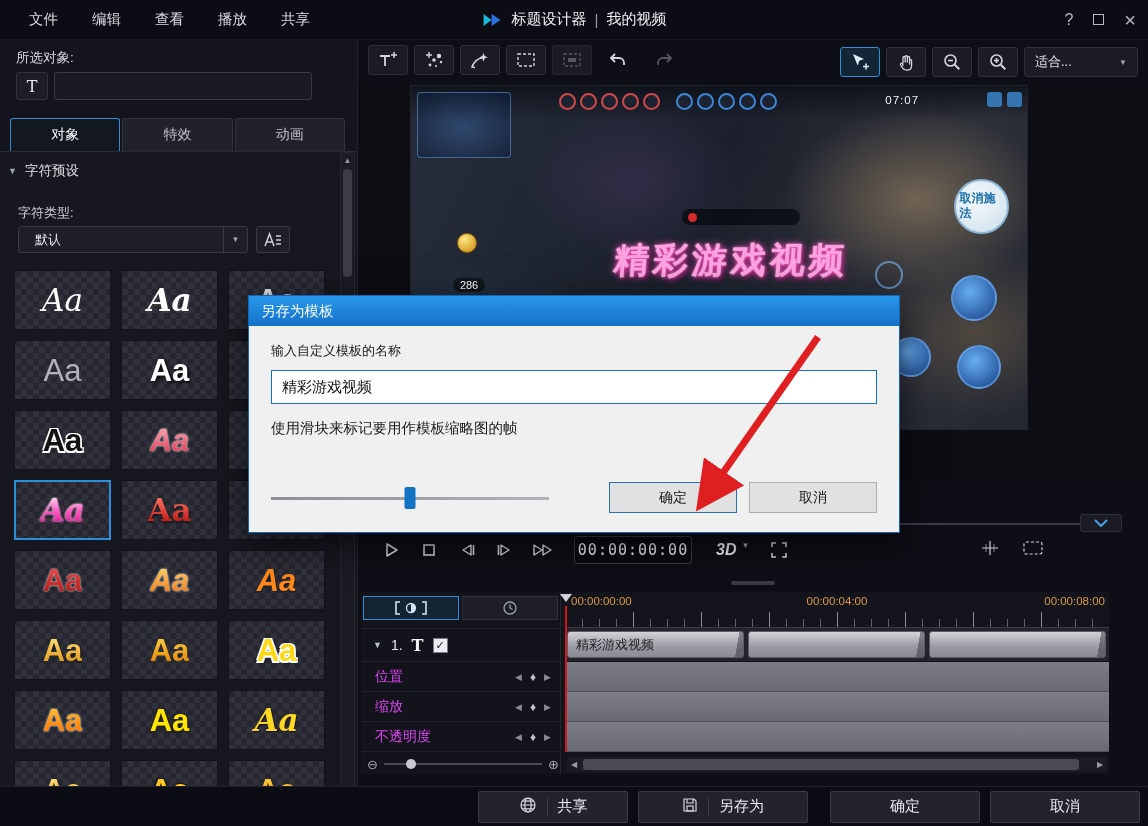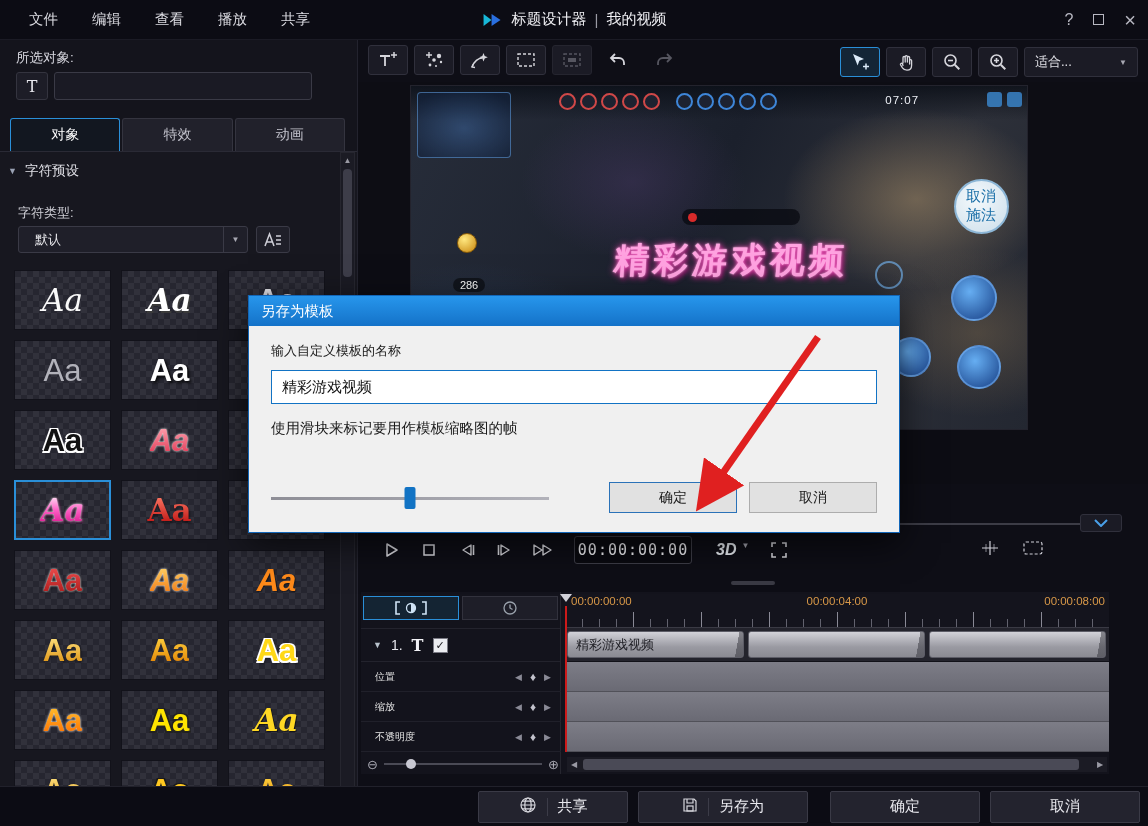--- a/index.html
+++ b/index.html
@@ -91,21 +91,21 @@
   .gav.blue{border:2px solid #3e86d8}
   .gav.gap{margin-left:12px}
   .gs-timer{position:absolute;left:77%;top:8px;font-size:11.5px;color:#eef0f6;letter-spacing:1px}
   .gs-gear{position:absolute;right:5px;top:6px;display:flex;gap:5px}
   .gs-gear i{width:15px;height:15px;border-radius:3px;background:#3a84c8;opacity:.85}
   .gs-kill{position:absolute;left:44%;top:36%;width:118px;height:16px;background:rgba(8,10,16,.75);border-radius:8px;display:flex;align-items:center;padding-left:6px}
   .gs-kill i{width:9px;height:9px;border-radius:50%;background:#d82a2a}
   .gs-coin{position:absolute;left:7.5%;top:43%;width:20px;height:20px;border-radius:50%;background:radial-gradient(circle at 35% 30%,#ffe880,#c8860e);border:1px solid #8a5c08}
   .gs-coin-count{position:absolute;left:6.8%;top:56%;font-size:11px;color:#fff;background:rgba(0,0,0,.5);border-radius:7px;padding:1px 7px}
   .gs-title{position:absolute;left:52%;top:44%;transform:translateX(-50%) skew(-4deg);font-size:35px;font-weight:bold;letter-spacing:4px;white-space:nowrap;color:#ffa2e0;text-shadow:0 0 7px #ff4fc0,0 0 2px #fff,2px 2px 5px rgba(170,0,110,.85)}
-  .gs-cancel{position:absolute;right:3%;top:27%;width:55px;height:55px;border-radius:50%;background:radial-gradient(circle at 40% 35%,#f4f9fc,#ccdeea);border:2px solid #8cb6d6;color:#1a6fa8;font-size:15px;font-weight:normal;display:flex;align-items:center;justify-content:center;text-align:center;line-height:1.25;padding:4px}
+  .gs-cancel{position:absolute;right:3%;top:27%;width:55px;height:55px;border-radius:50%;background:radial-gradient(circle at 40% 35%,#f4f9fc,#ccdeea);border:2px solid #8cb6d6;color:#1a6fa8;font-size:12px;font-weight:bold;display:flex;align-items:center;justify-content:center;text-align:left;line-height:1.25;padding:4px}
   .gs-skill{position:absolute;border-radius:50%;background:radial-gradient(circle at 40% 35%,#66aef2,#173f86);border:2px solid rgba(130,190,255,.5)}
   .gs-skill.s1{width:46px;height:46px;right:30px;bottom:108px}
   .gs-skill.s2{width:40px;height:40px;right:96px;bottom:52px}
   .gs-skill.s3{width:44px;height:44px;right:26px;bottom:40px}
   .gs-ring{position:absolute;right:124px;bottom:140px;width:28px;height:28px;border-radius:50%;border:2px solid rgba(120,190,255,.6)}
   .seek-line{position:absolute;left:52px;top:441px;width:688px;height:2px;background:#3c3c46}
   .collapse-btn{position:absolute;right:26px;top:474px;width:42px;height:18px;background:#1b1b25;border:1px solid #30303c;border-radius:3px;display:flex;align-items:center;justify-content:center;color:#4aa0e8}
 
   
   .transport{position:absolute;left:16px;right:16px;top:492px;height:36px;display:flex;align-items:center;gap:4px}
@@ -122,21 +122,21 @@
   .tl-hdr{position:absolute;left:0;top:0;width:200px;height:100%;background:#13131c;border-right:1px solid #26262f}
   .tl-toggles{position:absolute;left:2px;top:4px;display:flex;gap:3px}
   .tl-toggle{width:96px;height:24px;background:#1e1e28;border:1px solid #32323d;display:flex;align-items:center;justify-content:center;color:#9aa2ac}
   .tl-toggle.active{border-color:#2a8fd8;color:#cfe3f5;background:#142433}
   .tl-trackhdr{position:absolute;left:0;top:36px;width:100%;height:34px;display:flex;align-items:center;gap:9px;padding-left:12px;border-top:1px solid #23232d;border-bottom:1px solid #23232d}
   .tl-trackhdr .tri{font-size:9px;color:#b8c2cc}
   .tl-trackhdr .tnum{font-size:14px;color:#e8e8ee}
   .tl-trackhdr .tT{font-family:"DejaVu Serif",serif;font-weight:bold;font-size:16px;color:#f2f2f6}
   .cb{width:15px;height:15px;background:#ecedf1;border:1px solid #7a7a84;display:flex;align-items:center;justify-content:center;font-size:11px;color:#15151a}
   .tl-prop-h{position:absolute;left:0;width:200px;height:30px;display:flex;align-items:center;padding:0 10px 0 14px;border-bottom:1px solid #20202a}
-  .prop-label{font-size:10px;color:#e5e5e5}
+  .prop-label{font-size:14px;color:#d946ef}
   .kf{margin-left:auto;display:flex;gap:8px;align-items:center}
   .kf span{color:#8a8a96;font-size:9px}
   .kf .kf-d{color:#c2c2cc;font-size:12px}
   .tl-zoom{position:absolute;left:6px;bottom:2px;width:192px;height:16px;display:flex;align-items:center;gap:6px}
   .tl-zoom .zglyph{font-size:13px;color:#a8a8b2;line-height:1}
   .tl-zoom .ztrack{flex:1;height:2px;background:#4a4a55;position:relative}
   .tl-zoom .zthumb{position:absolute;left:14%;top:-4px;width:10px;height:10px;border-radius:50%;background:#c8c8d2}
   .tl-tracks{position:absolute;left:204px;top:0;width:544px;height:100%}
   .tl-ruler{position:absolute;left:0;top:0;width:100%;height:36px;background:#14141d;border-bottom:1px solid #3a3a44}
   .tl-ruler .ticks{position:absolute;left:0;right:0;bottom:0;height:8px;background:repeating-linear-gradient(90deg,#62626e 0 1px,transparent 1px 17px)}

